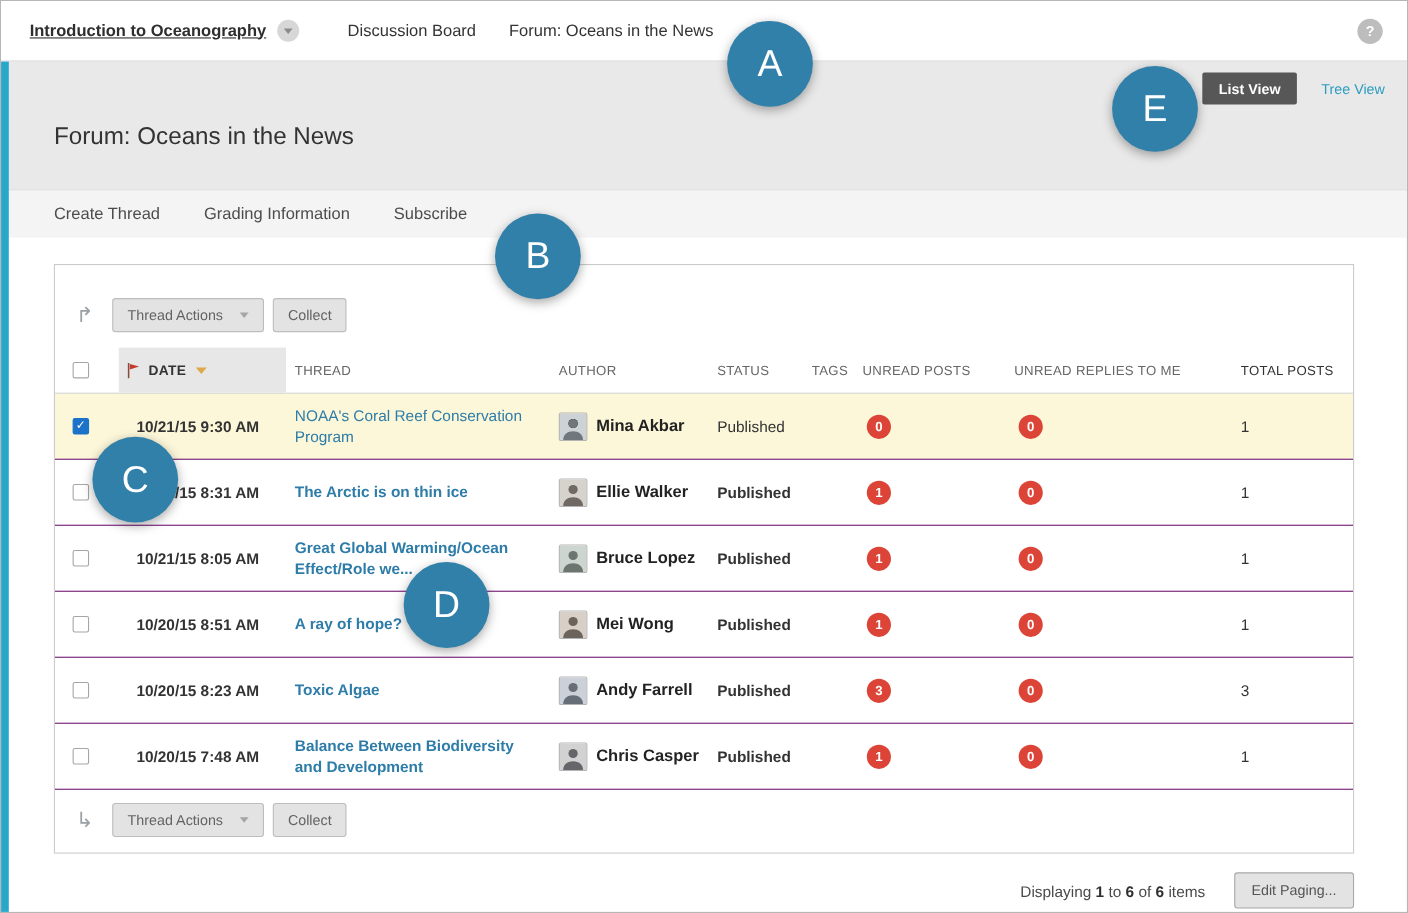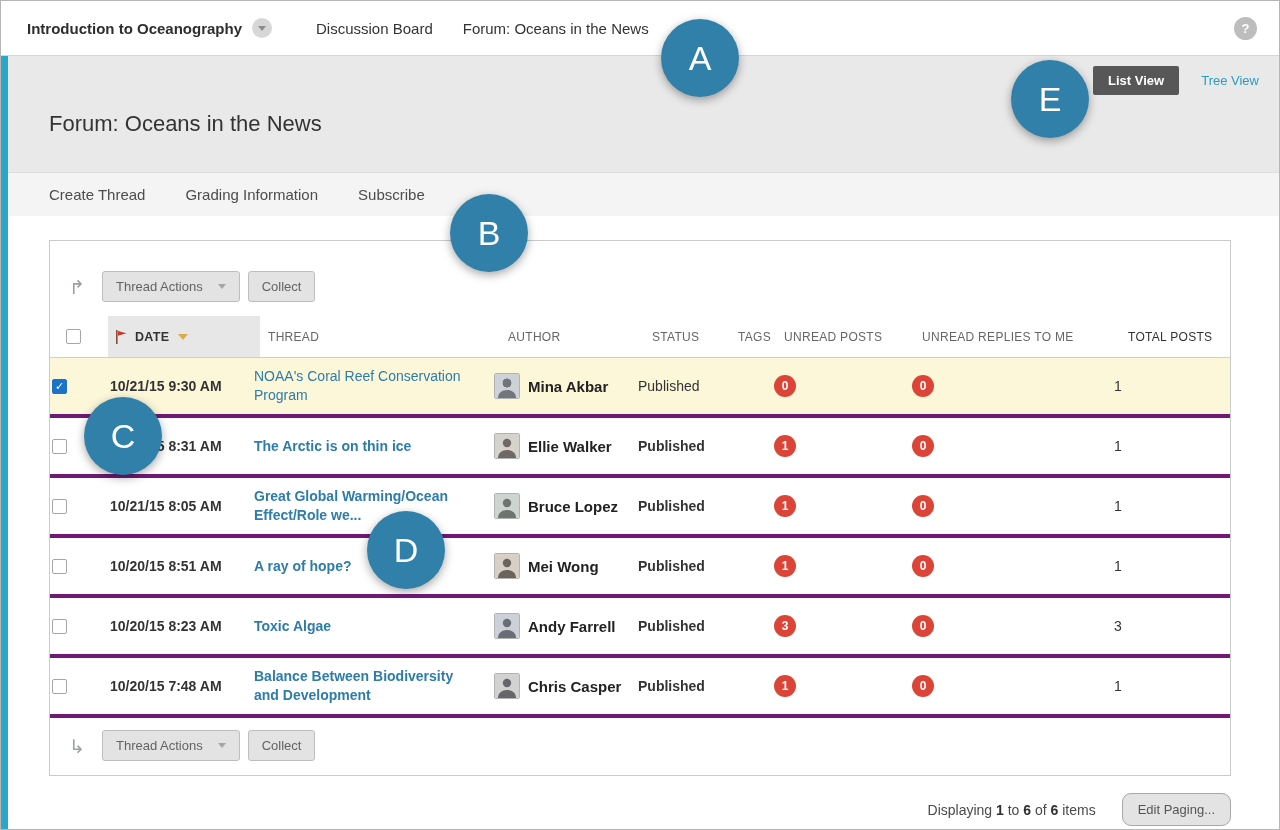--- a/index.html
+++ b/index.html
@@ -5,21 +5,21 @@
   * { margin:0; padding:0; box-sizing:border-box; }
   html,body { width:1280px; height:830px; }
   body {
     font-family:"Liberation Sans","DejaVu Sans",sans-serif;
     background:#fff; color:#333; position:relative; overflow:hidden;
     border:1px solid #b6b6b6;
   }
   
   .topbar { height:55px; background:#fff; border-bottom:1px solid #d6d6d6;
     display:flex; align-items:center; padding:0 22px 0 26px; position:relative; z-index:2; }
-  .course-title { font-weight:700; font-size:15px; color:#2e2e2e; }
+  .course-title { font-weight:700; font-size:15px; color:#2e2e2e;text-decoration:underline; }
   .circle-btn { width:20px; height:20px; border-radius:50%; background:#d7d7d7;
     display:inline-flex; align-items:center; justify-content:center; margin-left:10px; cursor:pointer; }
   .caret { display:inline-block; width:0; height:0;
     border-left:4px solid transparent; border-right:4px solid transparent; border-top:5px solid #8b8b8b; }
   .breadcrumb { display:flex; gap:30px; margin-left:44px; font-size:15px; color:#333; }
   .help-circle { margin-left:auto; width:23px; height:23px; border-radius:50%; background:#bdbdbd;
     color:#fff; font-weight:700; font-size:13px; display:flex; align-items:center; justify-content:center; cursor:pointer; }
   
   .teal-strip { position:absolute; left:0; top:55px; bottom:0; width:7px; background:#29a7cb; z-index:3; }
   
@@ -44,22 +44,22 @@
     font-family:"DejaVu Sans",sans-serif; }
   .btn-gray { background:#e3e3e3; border:1px solid #bdbdbd; border-radius:3px; color:#636363;
     font-size:13px; padding:7px 13px; display:inline-flex; align-items:center; gap:15px; cursor:pointer; }
   .btn-gray .caret { border-top-color:#a5a5a5; }
   
   .thead { display:flex; align-items:center; height:42px; margin-top:14px;
     border-bottom:1px solid #cfcfcf; padding-left:14px; font-size:12px; color:#666; letter-spacing:.3px; }
   .thead .cell { display:flex; align-items:center; }
   .thead .col-date { align-self:stretch; height:auto; background:#e7e7e7;
     font-weight:700; color:#333; font-size:12.5px; padding-left:8px; }
-  .row { display:flex; align-items:center; min-height:60px; border-bottom:4px solid #701a75;
-    font-size:14px; }
+  .row { display:flex; align-items:center; min-height:60px; border-bottom:1px solid #701a75;
+    padding-left:14px; font-size:14px; }
   .row.selected { background:#fcf7d9; }
   .cell { display:flex; align-items:center; }
   .col-check { width:44px; }
   .col-date { width:152px; padding-left:16px; font-weight:700; color:#333; }
   .col-thread { width:240px; padding-left:8px; padding-right:16px; }
   .col-author { width:146px; padding-left:8px; gap:8px; }
   .col-status { width:86px; padding-left:6px; }
   .col-tags { width:48px; padding-left:6px; }
   .col-unread { width:138px; padding-left:4px; }
   .col-replies { width:204px; padding-left:4px; }
@@ -79,21 +79,21 @@
   .flag { margin-right:8px; display:inline-block; }
   .cb { appearance:none; -webkit-appearance:none; width:15px; height:15px; border:1px solid #a6a6a6;
     border-radius:2px; background:#fff; margin-left:2px; cursor:pointer; }
   .cb:checked { background:#1a73c8; border-color:#1a73c8; }
   .cb:checked::after { content:"✓"; color:#fff; font-size:11px; line-height:13px;
     display:block; text-align:center; }
   
   .pagefoot { display:flex; justify-content:flex-end; align-items:center; gap:26px;
     margin:17px 48px 0; font-size:14px; color:#4a4a4a; }
   .pagefoot b { color:#2f2f2f; }
-  .btn-paging { background:#e3e3e3; border:1px solid #a8a8a8; border-radius:9px;
+  .btn-paging { background:#e3e3e3; border:1px solid #a8a8a8; border-radius:3px;
     padding:8px 15px; font-size:13px; color:#555; cursor:pointer; }
   
   .callout { position:absolute; width:78px; height:78px; border-radius:50%; background:#3180a9;
     color:#fff; display:flex; align-items:center; justify-content:center; font-size:34px;
     z-index:10; box-shadow:0 3px 10px rgba(0,0,0,.35); }
 </style>
 </head>
 <body>
 
 <header class="topbar">

